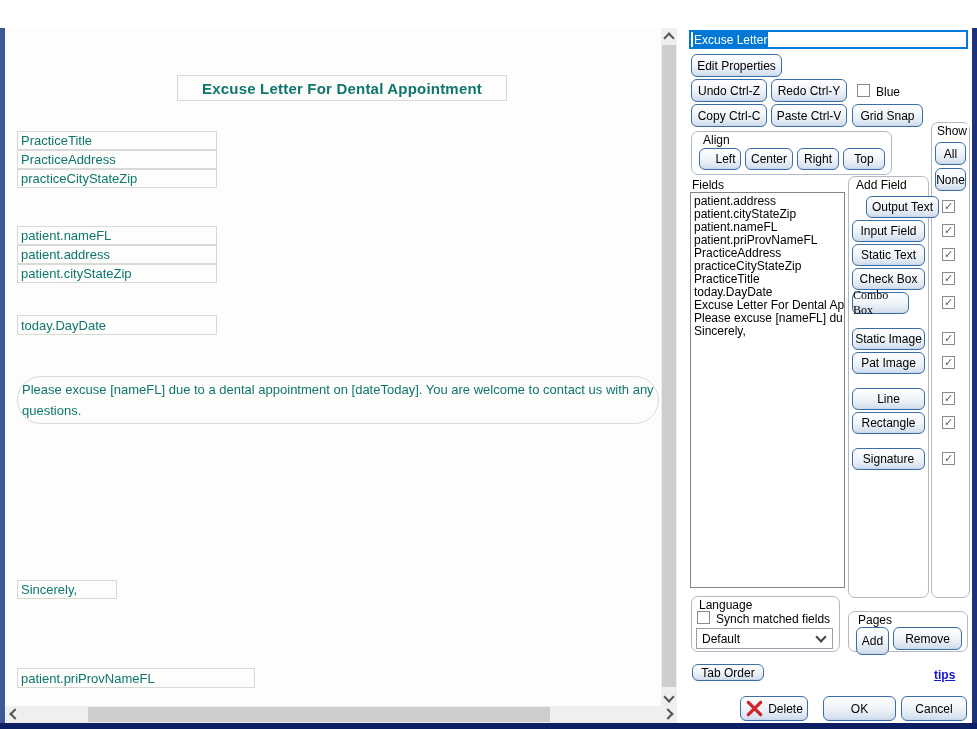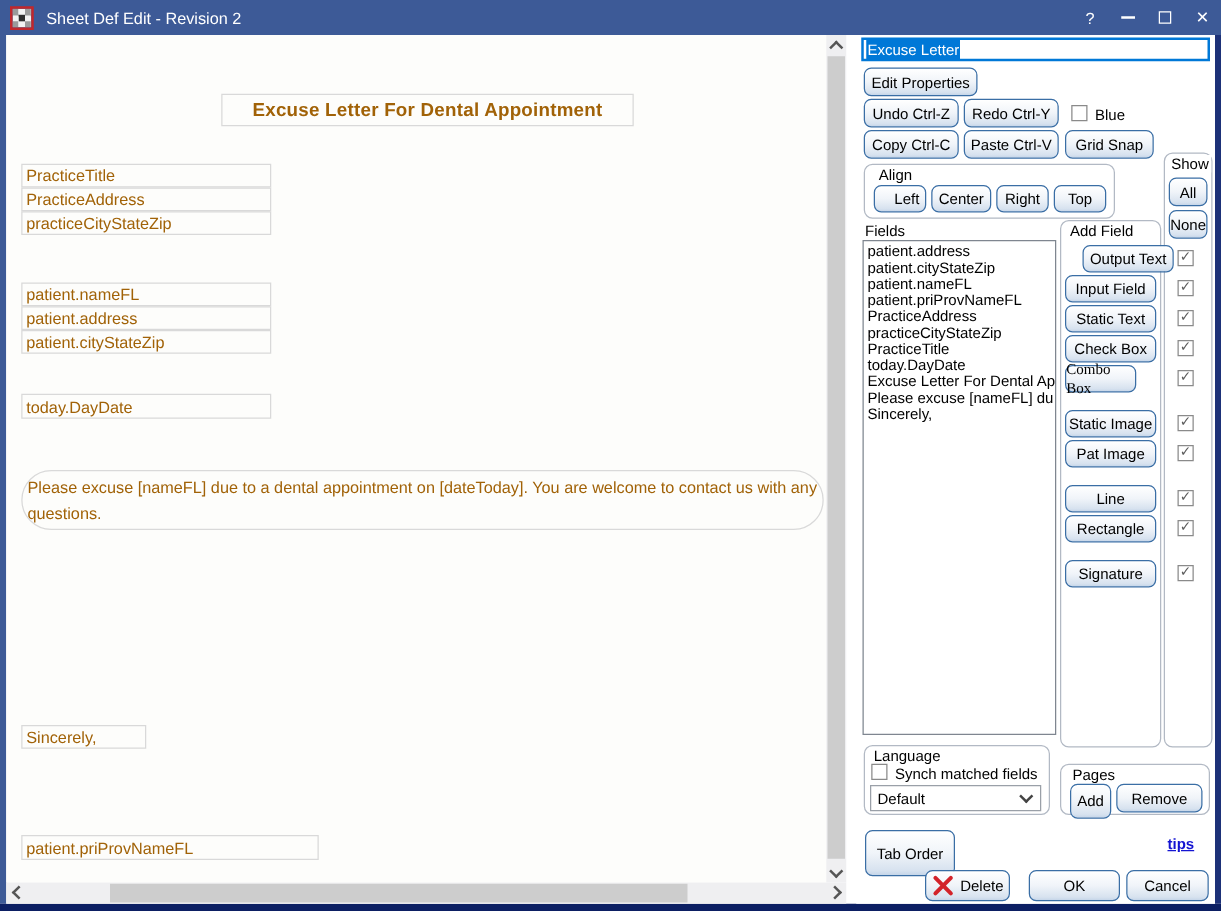--- a/index.html
+++ b/index.html
@@ -20,21 +20,21 @@
   .glyph-min{width:11px;height:2px;background:#fff;}
   .glyph-max{width:10px;height:10px;border:1.5px solid #fff;box-sizing:border-box;}
   .frame{position:absolute;background:#3d5a97;}
   #frame-left{left:0;top:28px;width:5px;height:695px;}
   #frame-right{left:972px;top:28px;width:5px;height:695px;background:#1d3178;}
   #frame-bottom{left:0;top:723px;width:977px;height:6px;background:#0c1f63;}
 
   
   #canvas{position:absolute;left:5px;top:28px;width:656px;height:678px;background:#fdfdfb;overflow:hidden;}
   .cfield{position:absolute;box-sizing:border-box;border:1px solid #d9d9d9;font-size:13px;
-    padding:0 3px;color:#a16207;display:flex;align-items:center;white-space:nowrap;overflow:hidden;background:transparent;}
+    padding:0 3px;color:#0f766e;display:flex;align-items:center;white-space:nowrap;overflow:hidden;background:transparent;}
   .cfield.bold{font-weight:bold;font-size:15px;letter-spacing:.2px;}
   .cfield.center{justify-content:center;}
   .cfield.para{display:block;white-space:normal;line-height:21px;padding:2px 4px;font-size:13px;border-radius:24px;}
 
   
   .sb{position:absolute;background:#efeff1;}
   #vscroll{left:661px;top:28px;width:16px;height:678px;}
   #vthumb{position:absolute;left:1px;top:17px;width:14px;height:642px;background:#cdcdcd;}
   #hscroll{left:5px;top:706px;width:672px;height:17px;}
   #hthumb{position:absolute;left:83px;top:1px;width:462px;height:15px;background:#cdcdcd;}
@@ -67,36 +67,20 @@
     border:1px solid #9aa0a8;background:#fff;display:flex;align-items:center;padding-left:5px;font-size:12px;}
   #langselect .chev{position:absolute;right:7px;border-color:#444;}
   #tips{position:absolute;left:249px;top:640px;font-size:12px;font-weight:bold;color:#1414d2;text-decoration:underline;}
   .xicon{width:19px;height:19px;margin-right:4px;}
 </style>
 </head>
 <body>
 
 <div id="window">
 
-  <div id="titlebar">
-    <div id="app-icon"></div>
-    <span id="titletext">Sheet Def Edit - Revision 2</span>
-    <div id="titlebar-controls">
-      <div class="tbtn">
-          <span>?</span>
-        </div>
-      <div class="tbtn">
-          <span class="glyph-min"></span>
-        </div>
-      <div class="tbtn">
-          <span class="glyph-max"></span>
-        </div>
-      <div class="tbtn" style="font-size:17px;">×</div>
-    </div>
-  </div>
 
   <div class="frame" id="frame-left"></div>
   <div class="frame" id="frame-right"></div>
   <div class="frame" id="frame-bottom"></div>
 
   <div id="canvas">
       <div class="cfield bold center" style="left: 172px; top: 47px; width: 330px; height: 26px;">Excuse Letter For Dental Appointment</div>
       <div class="cfield" style="left: 12px; top: 103px; width: 200px; height: 19px;">PracticeTitle</div>
       <div class="cfield" style="left: 12px; top: 122px; width: 200px; height: 19px;">PracticeAddress</div>
       <div class="cfield" style="left: 12px; top: 141px; width: 200px; height: 19px;">practiceCityStateZip</div>
@@ -183,21 +167,21 @@
     <div id="langselect">
       <span>Default</span>
       <span class="chev down"></span>
     </div>
 
     <div class="groupbox" style="left:163px;top:583px;width:120px;height:41px;"></div>
     <span class="gb-label" style="left:171px;top:585px;">Pages</span>
     <div class="btn" style="left:171px;top:599px;width:33px;height:28px;">Add</div>
     <div class="btn" style="left:208px;top:599px;width:69px;height:23px;">Remove</div>
 
-    <div class="btn" style="left:7px;top:636px;width:72px;height:37px;">Tab Order</div>
+    <div class="btn" style="left:7px;top:636px;width:72px;height:17px;">Tab Order</div>
     <a id="tips">tips</a>
 
     <div class="btn" style="left:55px;top:668px;width:68px;height:25px;">
       <svg class="xicon" viewBox="0 0 20 20">
         <path d="M3.5 3.5 L16.5 16.5 M16.5 3.5 L3.5 16.5" stroke="#d3232a" stroke-width="3.4" stroke-linecap="round" fill="none"></path>
       </svg>
       <span>Delete</span>
     </div>
     <div class="btn" style="left:138px;top:668px;width:73px;height:25px;">OK</div>
     <div class="btn" style="left:216px;top:668px;width:66px;height:25px;">Cancel</div>

